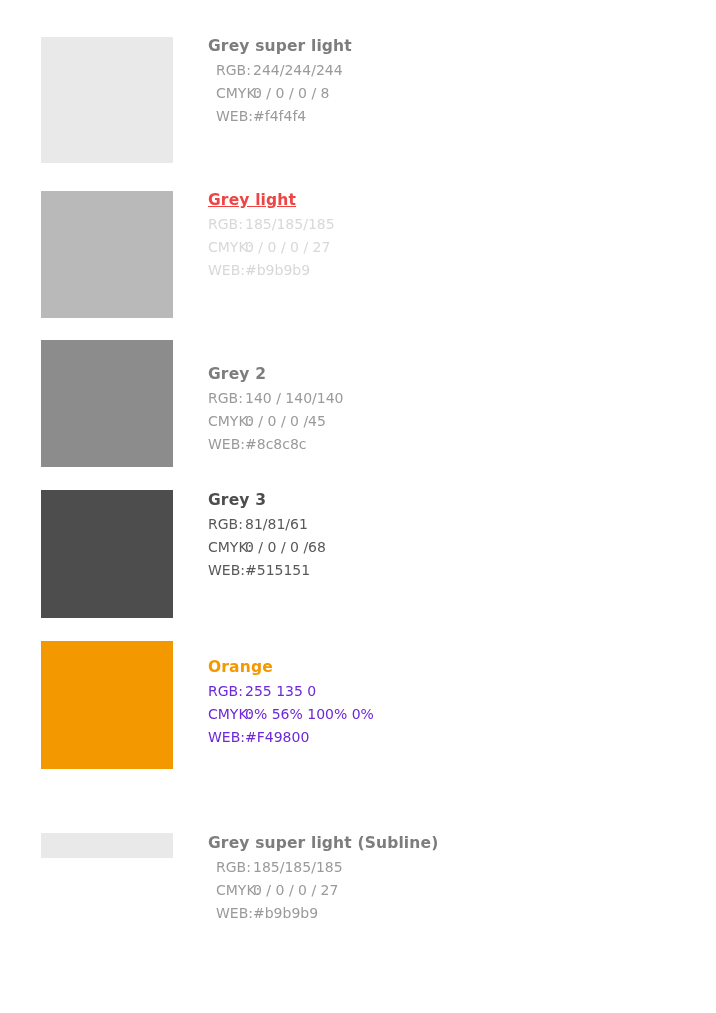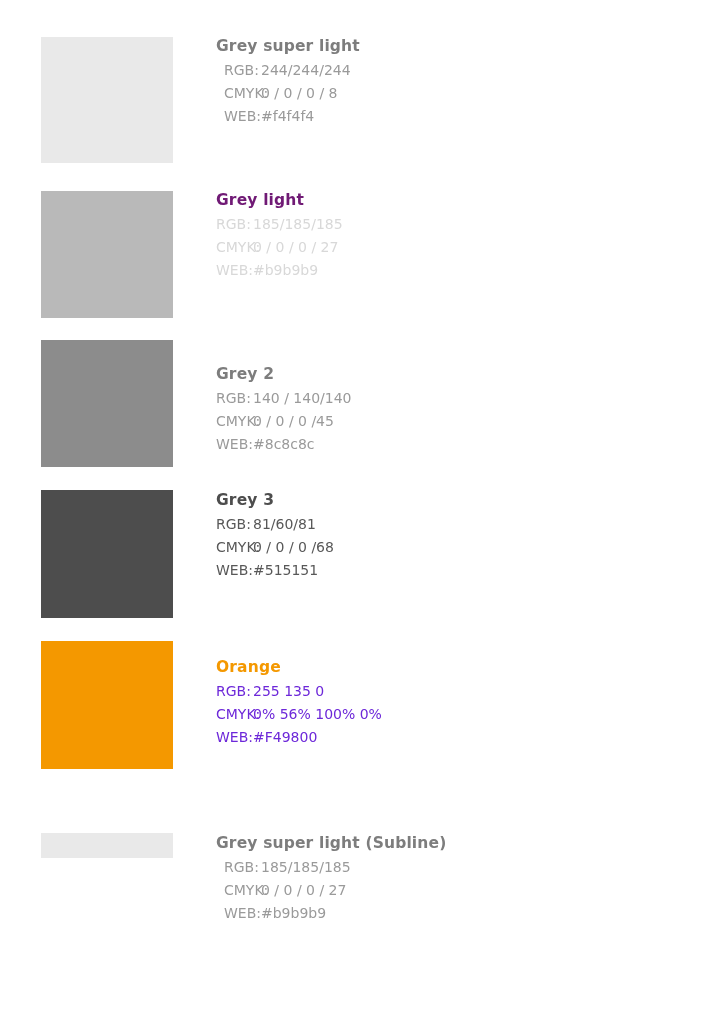--- a/index.html
+++ b/index.html
@@ -31,21 +31,21 @@
 
   .swatch-chip {
     position: absolute;
     left: 41px;
     width: 132px;
     top: 0;
   }
 
   .swatch-info {
     position: absolute;
-    left: 216px;
+    left: 208px;
     top: 0;
     width: 460px;
   }
 
   .swatch-title {
     font-size: 15.5px;
     font-weight: bold;
     letter-spacing: 0.15px;
     line-height: 20px;
     margin: 0 0 3px 0;
@@ -67,21 +67,21 @@
 
   .spec-value {
     display: inline-block;
     font-size: 14px;
   }
 
   
   .tone-default .swatch-title { color: #7d7d7d; }
   .tone-default .spec-line    { color: #9a9a9a; margin-left: 8px; }
 
-  .tone-faint .swatch-title { color: #701a75; }
+  .tone-faint .swatch-title { color: #ef4444; text-decoration: underline; }
   .tone-faint .spec-line    { color: #d8d8d8; }
 
   .tone-mid .swatch-title { color: #7d7d7d; }
   .tone-mid .spec-line    { color: #9a9a9a; }
 
   .tone-dark .swatch-title { color: #4d4d4d; }
   .tone-dark .spec-line    { color: #585858; }
 
   .tone-accent .swatch-title { color: #f49800; margin-top: 16px; }
   .tone-accent .spec-line    { color: #6d28d9; }
@@ -115,21 +115,21 @@
           <div class="swatch-title">Grey 2</div>
           <div class="spec-line"><span class="spec-label">RGB:</span><span class="spec-value">140 / 140/140</span></div>
           <div class="spec-line"><span class="spec-label">CMYK:</span><span class="spec-value">0 / 0 / 0 /45</span></div>
           <div class="spec-line"><span class="spec-label">WEB:</span><span class="spec-value">#8c8c8c</span></div>
         </div>
       </div>
       <div class="swatch-row tone-dark" style="top: 0px;">
         <div class="swatch-chip" style="top: 490px; height: 128px; background: rgb(77, 77, 77);"></div>
         <div class="swatch-info" style="top: 490px;">
           <div class="swatch-title">Grey 3</div>
-          <div class="spec-line"><span class="spec-label">RGB:</span><span class="spec-value">81/60/81</span></div>
+          <div class="spec-line"><span class="spec-label">RGB:</span><span class="spec-value">81/81/61</span></div>
           <div class="spec-line"><span class="spec-label">CMYK:</span><span class="spec-value">0 / 0 / 0 /68</span></div>
           <div class="spec-line"><span class="spec-label">WEB:</span><span class="spec-value">#515151</span></div>
         </div>
       </div>
       <div class="swatch-row tone-accent" style="top: 0px;">
         <div class="swatch-chip" style="top: 641px; height: 128px; background: rgb(244, 152, 0);"></div>
         <div class="swatch-info" style="top: 641px;">
           <div class="swatch-title">Orange</div>
           <div class="spec-line"><span class="spec-label">RGB:</span><span class="spec-value">255 135 0</span></div>
           <div class="spec-line"><span class="spec-label">CMYK:</span><span class="spec-value">0% 56% 100% 0%</span></div>

